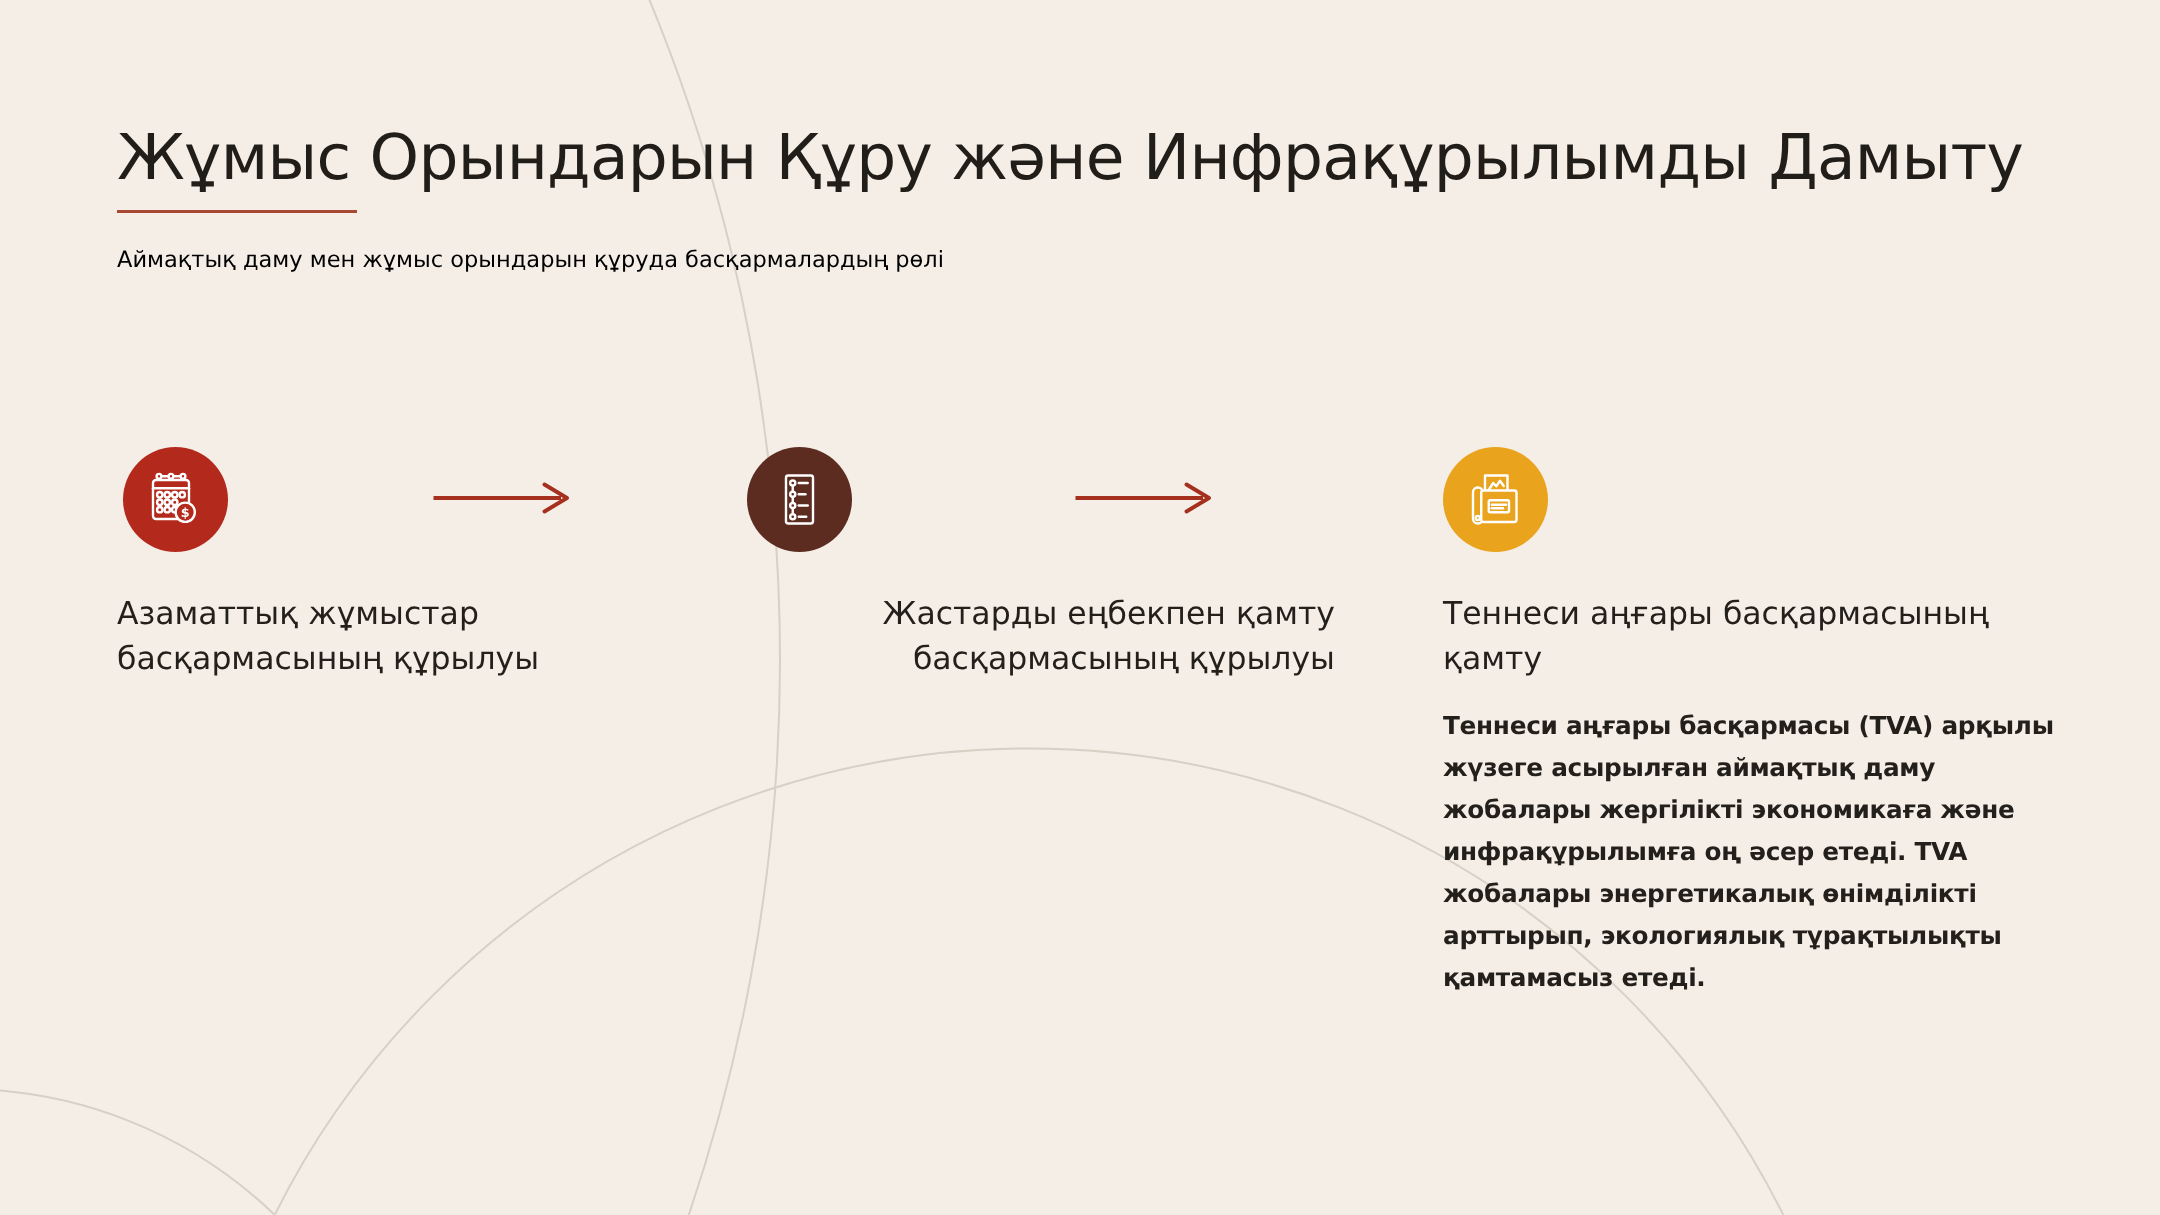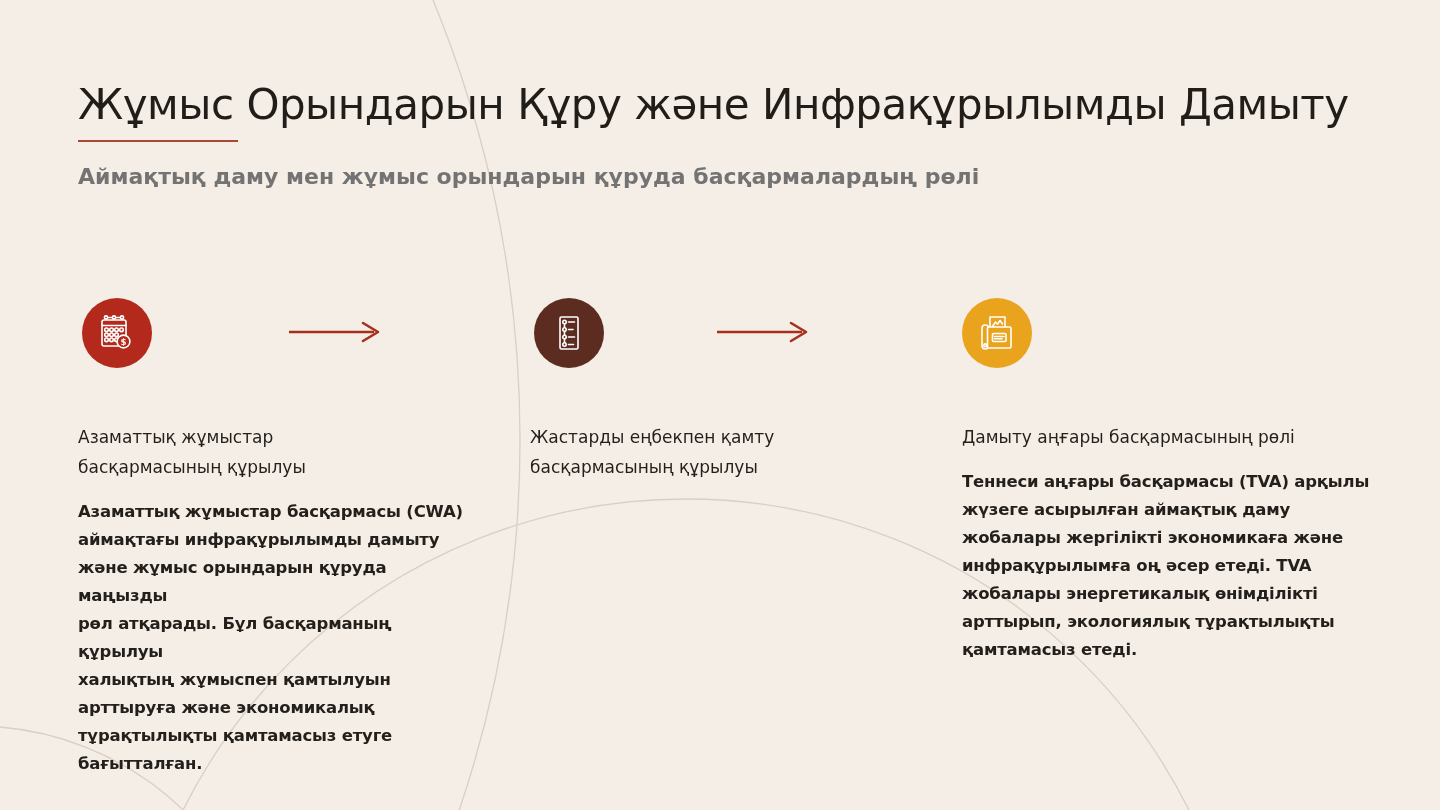--- a/index.html
+++ b/index.html
@@ -20,39 +20,39 @@
     font-size:42px;font-weight:400;
     color:#211D19;letter-spacing:-0.5px;
     white-space:nowrap;
   }
   .title-underline{
     position:absolute;left:78px;top:140px;
     width:160px;height:2px;background:#A84A33;
   }
   .subtitle{
     position:absolute;left:78px;top:164px;
-    font-size:22px;font-weight:700;color:#737373;
+    font-size:15px;font-weight:400;color:#000000;
     white-space:nowrap;
   }
 
   .column{position:absolute;top:298px;}
   .col-1{left:78px;width:392px;}
-  .col-2{left:530px;width:396px;}
+  .col-2{left:494px;width:396px;text-align:right;}
   .col-3{left:962px;width:428px;}
 
   .icon-circle{
     width:70px;height:70px;border-radius:50%;
     display:flex;align-items:center;justify-content:center;
     margin-left:4px;
   }
   .col-3 .icon-circle{margin-left:0;}
 
   .col-heading{
-    margin-top:54px;
-    font-size:17px;line-height:30px;font-weight:500;
+    margin-top:26px;
+    font-size:21px;line-height:30px;font-weight:500;
     color:#231F1B;white-space:pre-line;
   }
   .col-body{
     margin-top:16px;
     font-size:16.5px;line-height:28px;font-weight:700;
     color:#231F1B;letter-spacing:-0.2px;white-space:pre-line;
   }
 
   .arrow{position:absolute;top:320px;width:96px;height:24px;}
   .arrow-1{left:288px;}
@@ -103,28 +103,20 @@
           <circle cx="21.5" cy="23.8" r="1.8"></circle>
         <circle cx="11.5" cy="28.8" r="1.8"></circle>
           <circle cx="16.5" cy="28.8" r="1.8"></circle>
           <circle cx="21.5" cy="28.8" r="1.8"></circle>
         <circle cx="28.5" cy="30.5" r="6.4" fill="#B3291B"></circle>
         <text x="28.5" y="33.6" text-anchor="middle" font-size="8.5" font-weight="bold" fill="#fff" stroke="none">$</text>
       </svg>
     </div>
     <div class="col-heading">Азаматтық жұмыстар
 басқармасының құрылуы</div>
-    <div class="col-body">Азаматтық жұмыстар басқармасы (CWA)
-аймақтағы инфрақұрылымды дамыту
-және жұмыс орындарын құруда маңызды
-рөл атқарады. Бұл басқарманың құрылуы
-халықтың жұмыспен қамтылуын
-арттыруға және экономикалық
-тұрақтылықты қамтамасыз етуге
-бағытталған.</div>
   </div>
 
   <div class="column col-2">
     <div class="icon-circle" style="background:#5D2C21">
       <svg class="icon-svg" width="44" height="44" viewBox="0 0 44 44">
         <rect x="13" y="6" width="18" height="32" rx="1.5"></rect>
         <line x1="17.5" y1="11" x2="17.5" y2="33.5"></line>
         <circle cx="17.5" cy="11" r="1.7" fill="#5D2C21"></circle>
         <circle cx="17.5" cy="18.5" r="1.7" fill="#5D2C21"></circle>
         <circle cx="17.5" cy="26" r="1.7" fill="#5D2C21"></circle>
@@ -145,21 +137,21 @@
         <rect x="15" y="6" width="15" height="13"></rect>
         <polyline points="17.5,15.5 20.5,11 22.5,13.2 25,9.5 27.5,13"></polyline>
         <rect x="7" y="14" width="6.5" height="24" rx="3.2"></rect>
         <circle cx="10.2" cy="34.3" r="1.4"></circle>
         <rect x="12.5" y="16" width="23.5" height="21" rx="1.5" fill="#E9A31D"></rect>
         <rect x="17.5" y="22.5" width="13.5" height="8" rx="1"></rect>
         <line x1="19.5" y1="25.5" x2="29" y2="25.5"></line>
         <line x1="19.5" y1="27.8" x2="27" y2="27.8"></line>
       </svg>
     </div>
-    <div class="col-heading">Дамыту аңғары басқармасының рөлі</div>
+    <div class="col-heading">Теннеси аңғары басқармасының қамту</div>
     <div class="col-body">Теннеси аңғары басқармасы (TVA) арқылы
 жүзеге асырылған аймақтық даму
 жобалары жергілікті экономикаға және
 инфрақұрылымға оң әсер етеді. TVA
 жобалары энергетикалық өнімділікті
 арттырып, экологиялық тұрақтылықты
 қамтамасыз етеді.</div>
   </div>
 
 </div>

